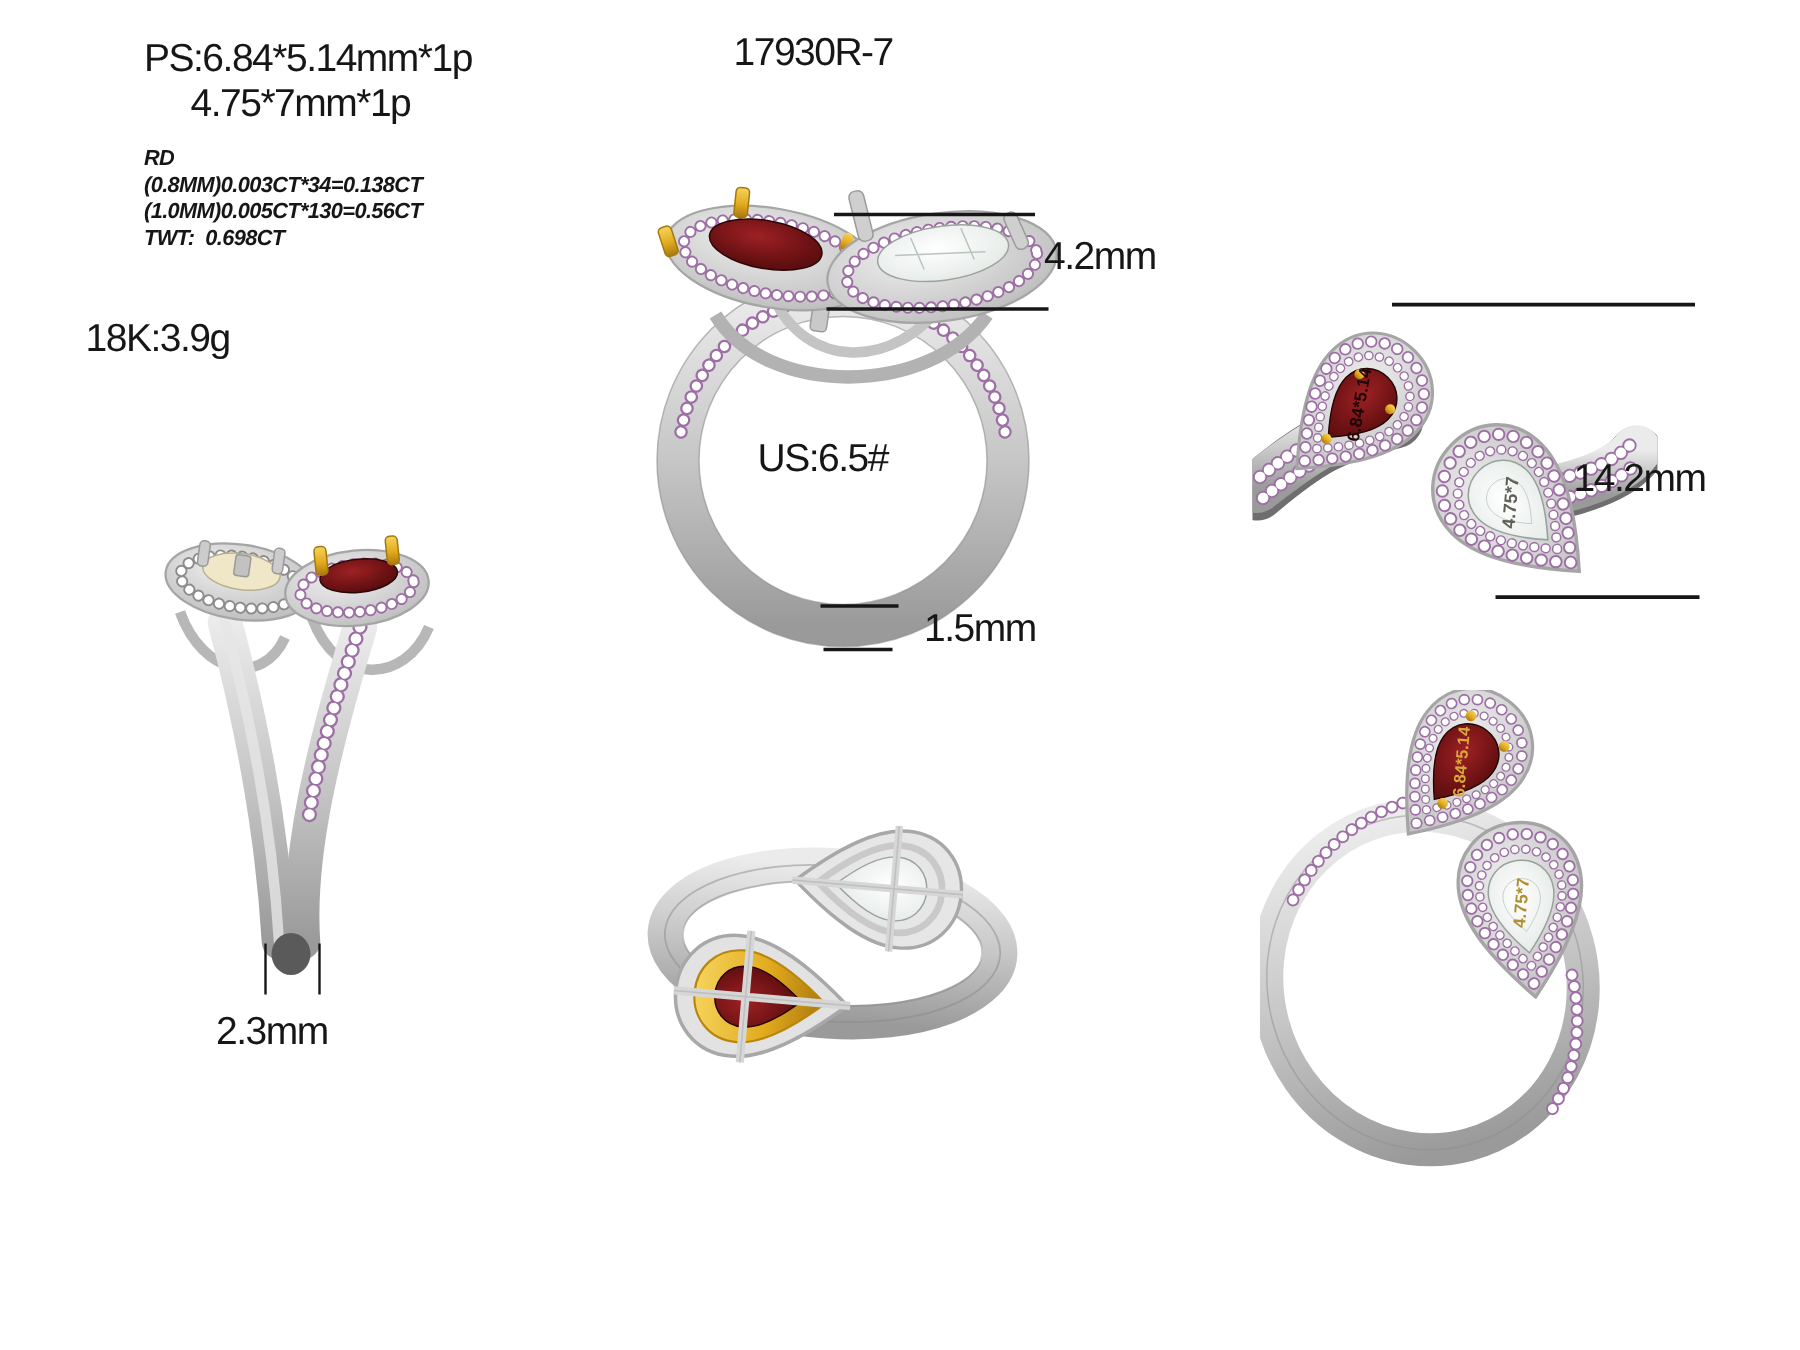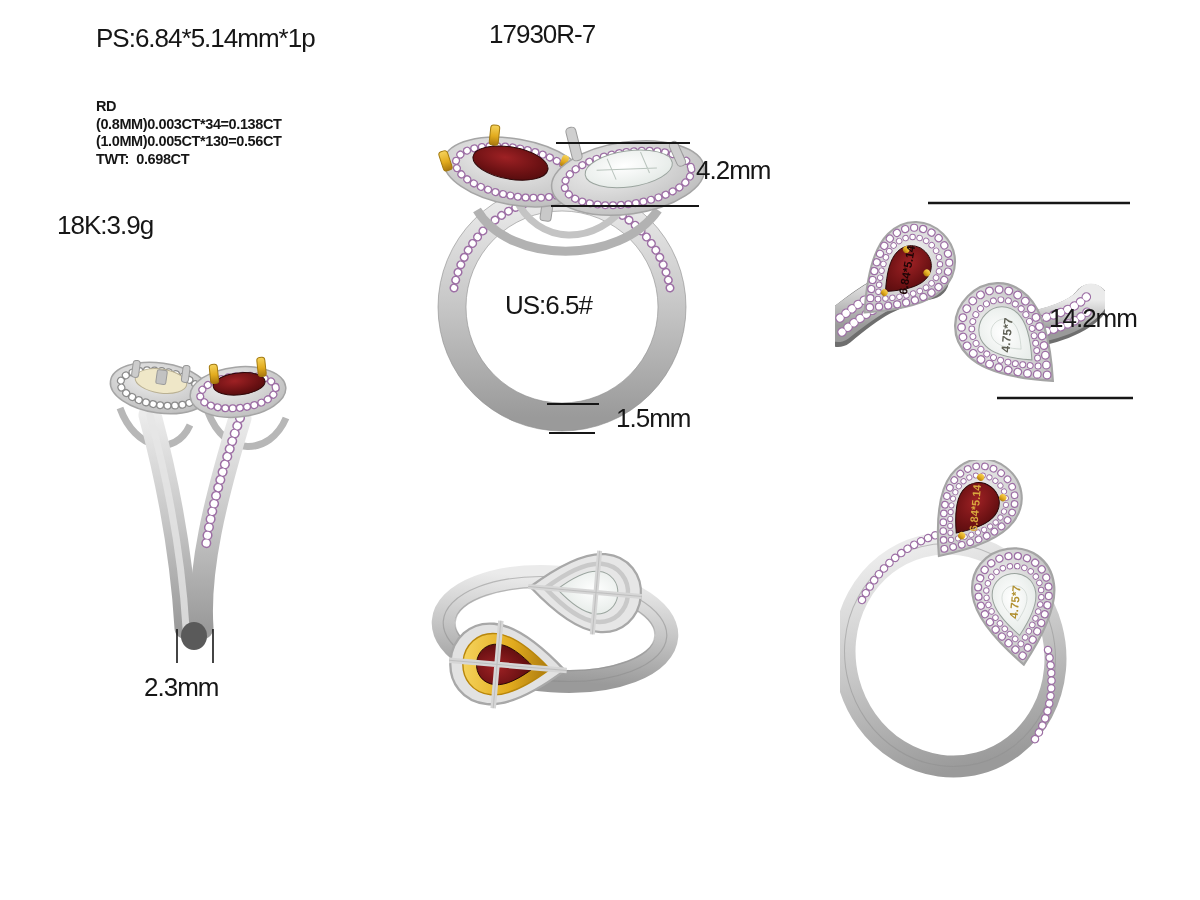--- a/index.html
+++ b/index.html
@@ -4,21 +4,21 @@
 <title>Ring Design Sheet</title>
 <style>
   :root{ --ink:#161616; --gold:#e2ab1e; --pave:#9d6fa5; }
   html,body{margin:0;padding:0;}
   body{width:1200px;height:900px;background:#ffffff;position:relative;overflow:hidden;
        font-family:"Liberation Sans",sans-serif;color:var(--ink);}
   .sheet{position:absolute;inset:0;}
   .lbl{position:absolute;font-weight:400;white-space:pre;color:var(--ink);}
   .big{font-size:26px;letter-spacing:-1px;}
   .rdblock{position:absolute;left:96px;top:98px;font-weight:700;font-size:14.5px;
-           line-height:17.6px;letter-spacing:-0.4px;}
+           line-height:17.6px;letter-spacing:-0.4px;font-style:italic;}
   svg.view{position:absolute;}
 </style>
 </head>
 <body>
 
 <div class="sheet">
 
   <svg width="1" height="1" style="position:absolute;left:0;top:0">
     <defs>
       <linearGradient id="metalV" x1="0" y1="0" x2="0" y2="1">
@@ -234,20 +234,21 @@
       <line x1="547" y1="404" x2="599" y2="404" stroke-width="2.2"></line>
       <line x1="549" y1="433" x2="595" y2="433" stroke-width="2.2"></line>
       <line x1="928" y1="203" x2="1130" y2="203" stroke-width="2.5"></line>
       <line x1="997" y1="398" x2="1133" y2="398" stroke-width="2.5"></line>
       <line x1="177" y1="629" x2="177" y2="663" stroke-width="1.6"></line>
       <line x1="213" y1="629" x2="213" y2="663" stroke-width="1.6"></line>
     </g>
   </svg>
 
   <div class="lbl big" style="left:96px;top:23px">PS:6.84*5.14mm*1p</div>
+  <div class="lbl big" style="left:127px;top:53px">4.75*7mm*1p</div>
 
   <div class="rdblock">
     <div>RD</div>
     <div>(0.8MM)0.003CT*34=0.138CT</div>
     <div>(1.0MM)0.005CT*130=0.56CT</div>
     <div>TWT:&nbsp; 0.698CT</div>
   </div>
 
   <div class="lbl big" style="left:57px;top:210px">18K:3.9g</div>
   <div class="lbl big" style="left:489px;top:19px">17930R-7</div>

